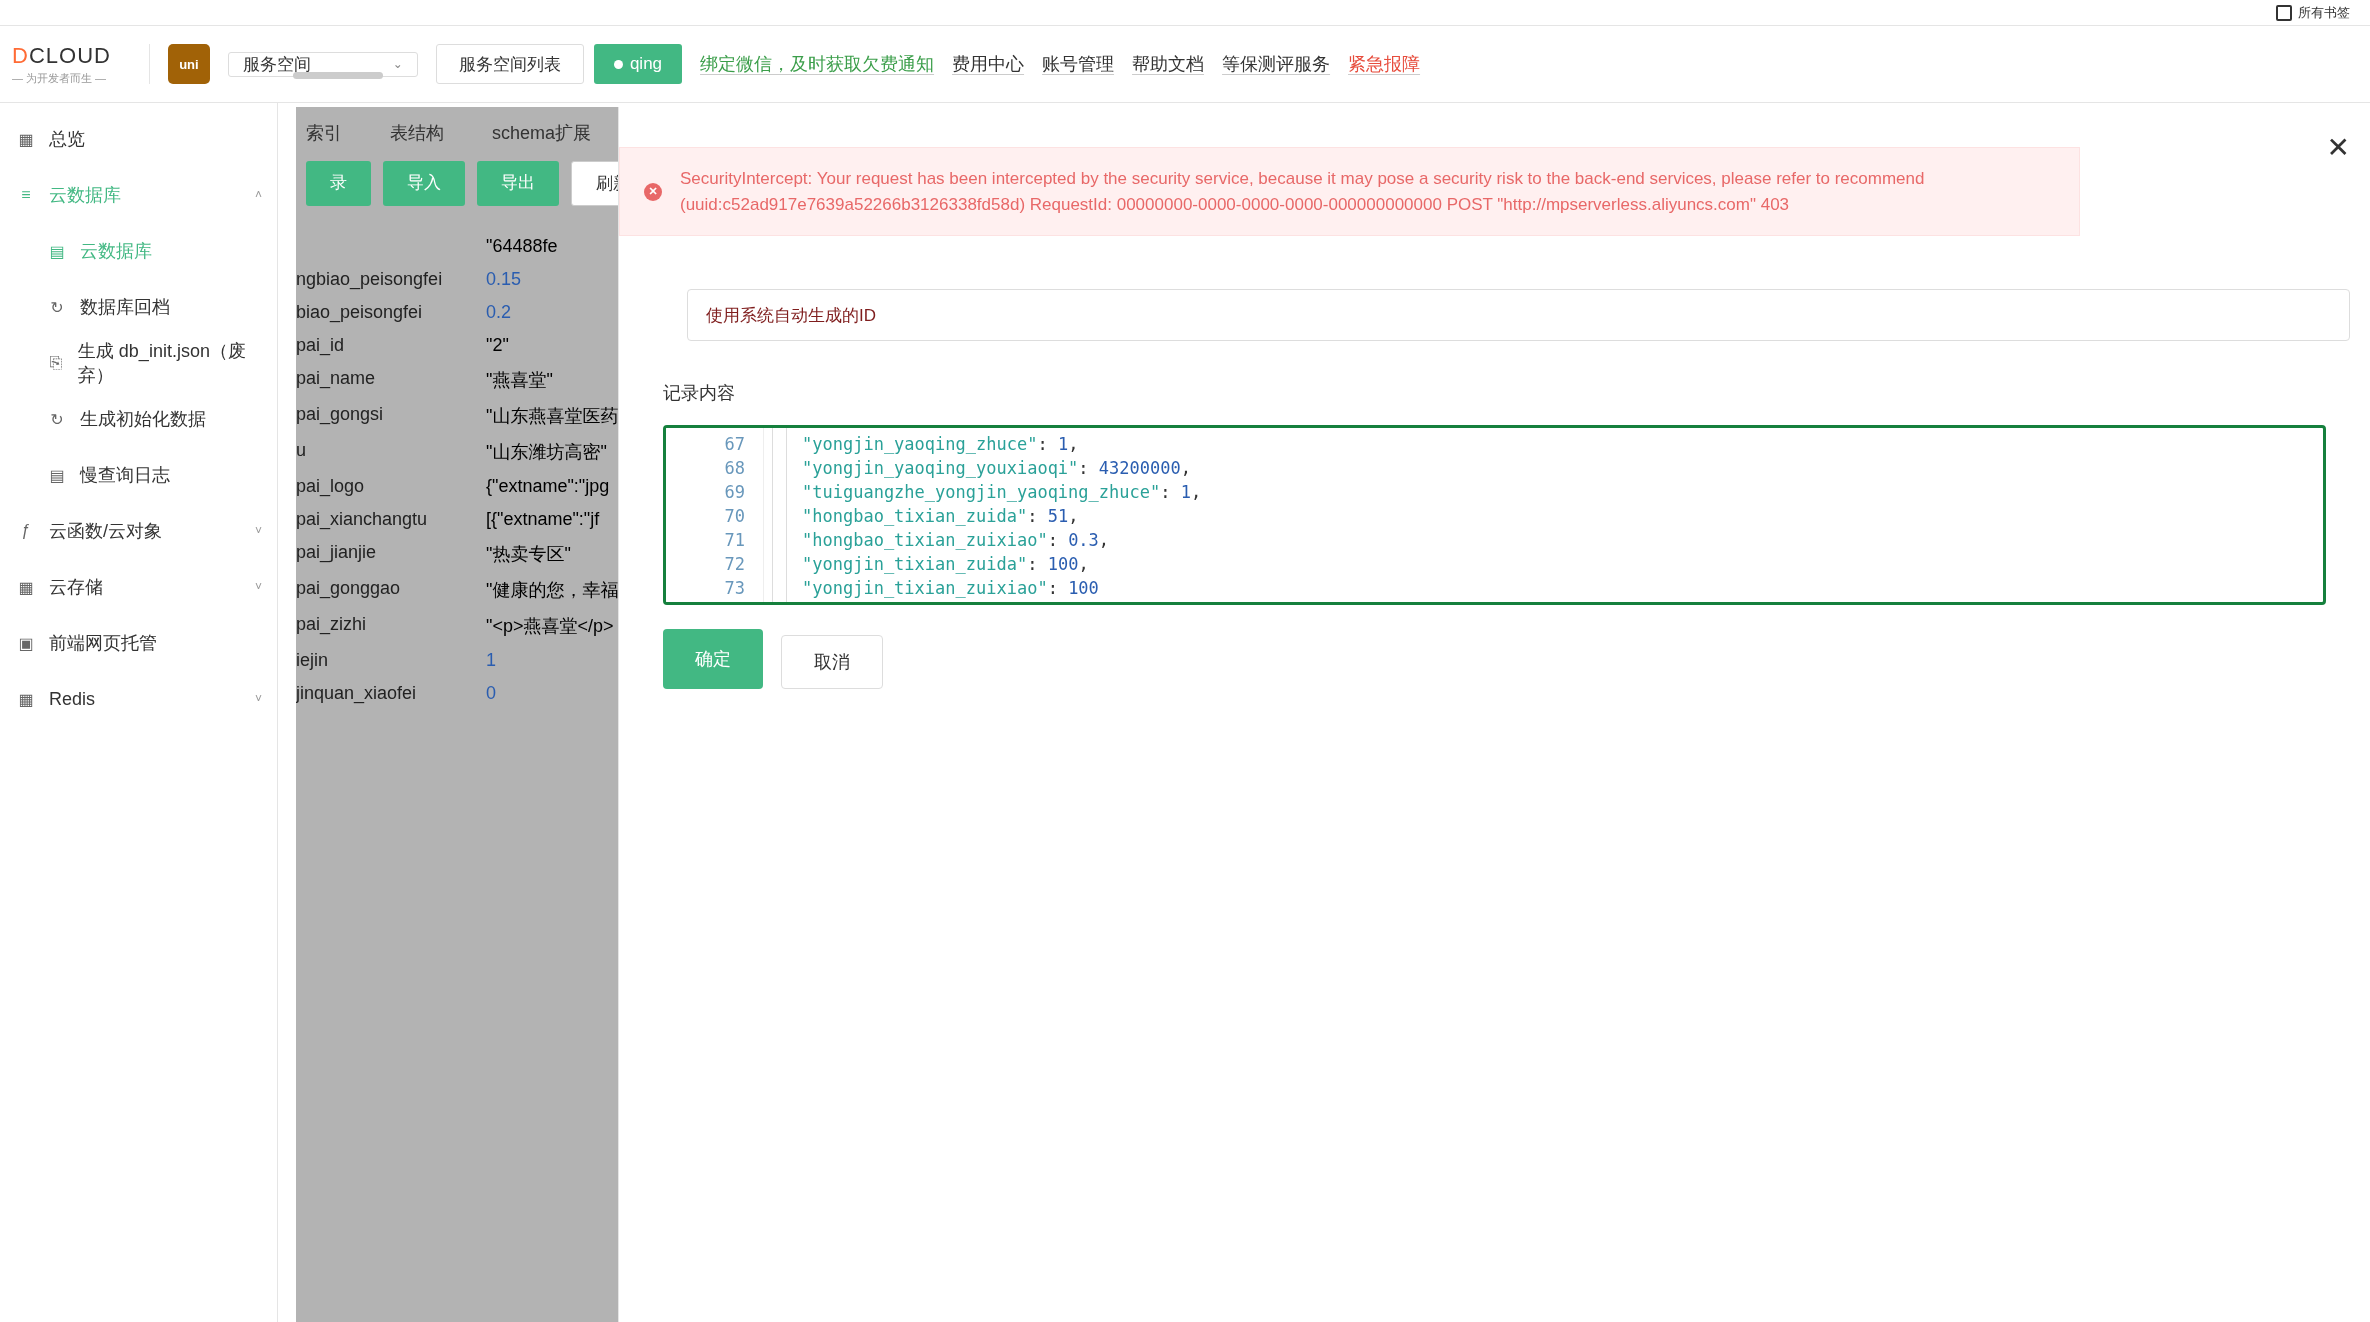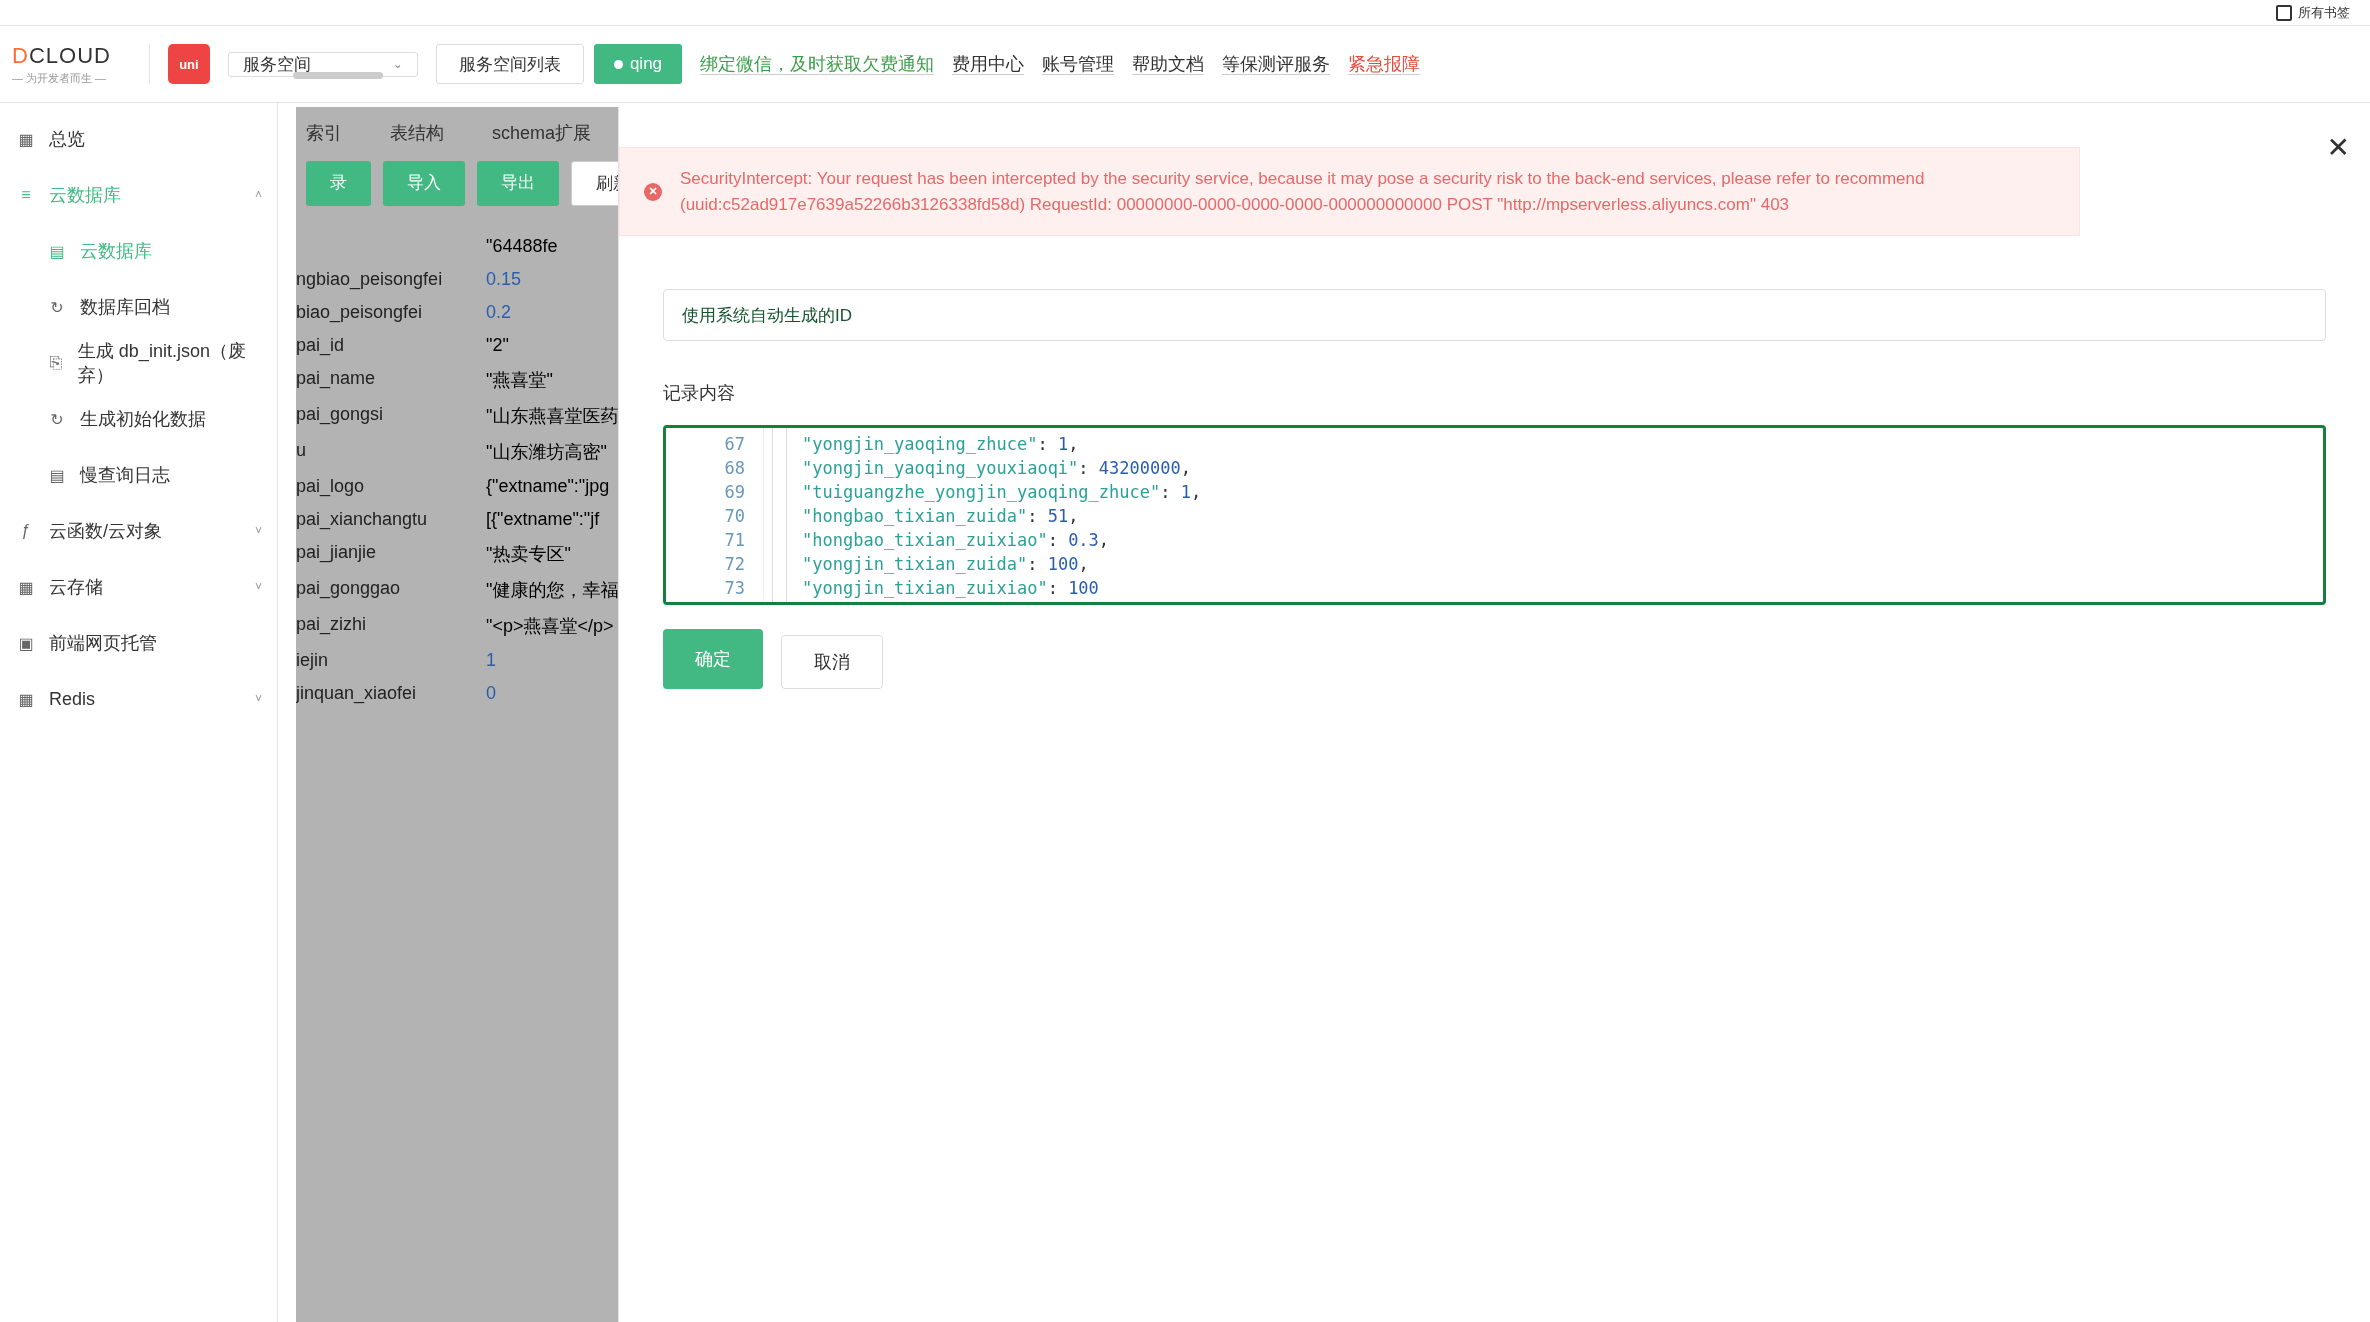--- a/index.html
+++ b/index.html
@@ -7,21 +7,21 @@
 
 .top-bar { height: 26px; border-bottom: 1px solid #e5e5e5; display: flex; justify-content: flex-end; align-items: center; padding: 0 20px; font-size: 13px; color: #333; }
 .bookmark-icon { width: 16px; height: 16px; border: 2px solid #333; border-radius: 2px; margin-right: 6px; display: inline-block; }
 
 .header { height: 77px; border-bottom: 1px solid #e5e5e5; display: flex; align-items: center; padding: 0 12px; }
 .logo { display: flex; flex-direction: column; align-items: flex-start; margin-right: 20px; }
 .logo-text { font-size: 22px; font-weight: 400; letter-spacing: 1px; color: #333; }
 .logo-text .accent { color: #ff6b35; }
 .logo-sub { font-size: 11px; color: #999; margin-top: 2px; }
 .divider-v { width: 1px; height: 40px; background: #e5e5e5; margin: 0 18px; }
-.uni-badge { width: 42px; height: 40px; background: #ef4444; border-radius: 5px; display: flex; align-items: center; justify-content: center; color: #fff; font-size: 13px; font-weight: bold; }
+.uni-badge { width: 42px; height: 40px; background: #a16207; border-radius: 5px; display: flex; align-items: center; justify-content: center; color: #fff; font-size: 13px; font-weight: bold; }
 .select-box { height: 25px; min-width: 190px; border: 1px solid #ddd; border-radius: 3px; display: flex; align-items: center; justify-content: space-between; padding: 0 14px; margin-left: 18px; font-size: 17px; cursor: pointer; }
 .chevron-down { font-size: 12px; color: #888; }
 .btn-outline { height: 40px; padding: 0 22px; border: 1px solid #ddd; border-radius: 3px; display: flex; align-items: center; margin-left: 18px; font-size: 17px; cursor: pointer; background: #fff; }
 .btn-green { height: 40px; padding: 0 20px; background: #42b883; color: #fff; border-radius: 3px; display: flex; align-items: center; margin-left: 10px; font-size: 17px; cursor: pointer; }
 .status-dot { width: 9px; height: 9px; background: #fff; border-radius: 50%; margin-right: 7px; }
 .nav-links { display: flex; gap: 18px; margin-left: 18px; font-size: 18px; flex: 1; overflow: hidden; }
 .nav-link { color: #333; text-decoration: underline; text-decoration-color: #ccc; text-underline-offset: 4px; white-space: nowrap; cursor: pointer; }
 .nav-link.green { color: #3b9e4a; }
 .nav-link.red { color: #e74c3c; }
 
@@ -48,21 +48,21 @@
 .data-val { color: #000; }
 .data-val.num { color: #2a5db0; }
 
 .modal-overlay { position: absolute; top: 4px; left: 340px; right: 0; bottom: 0; background: #fff; border-left: 1px solid #e5e5e5; z-index: 10; }
 .close-btn { position: absolute; top: 24px; right: 20px; font-size: 28px; cursor: pointer; color: #333; }
 .alert-box { position: absolute; top: 40px; left: 0; right: 290px; background: #fff0f0; border: 1px solid #fde2e2; padding: 18px 22px 18px 60px; color: #e86868; font-size: 17px; line-height: 1.5; z-index: 20; }
 .alert-icon { position: absolute; left: 24px; top: 50%; transform: translateY(-50%); width: 18px; height: 18px; background: #e86868; border-radius: 50%; display: flex; align-items: center; justify-content: center; color: #fff; font-size: 11px; font-weight: bold; }
 
 .modal-content { padding: 30px 44px; }
 .id-field { margin-top: 152px; }
-.input-box { width: 100%; height: 52px; border: 1px solid #ddd; border-radius: 4px; padding: 0 18px; font-size: 17px; color: #14532d; display: flex; align-items: center; }
+.input-box { width: 100%; height: 52px; border: 1px solid #ddd; border-radius: 4px; padding: 0 18px; font-size: 17px; color: #7f1d1d; display: flex; align-items: center; margin-left: 24px; }
 .section-label { font-size: 18px; margin-top: 40px; margin-bottom: 20px; color: #333; }
 .editor-controls { display: flex; gap: 14px; margin-bottom: 6px; }
 .code-editor { border: 3px solid #15803d; border-radius: 4px; height: 180px; display: flex; font-family: "SF Mono", Consolas, monospace; font-size: 17px; overflow: hidden; }
 .gutter { width: 98px; background: #fff; text-align: right; padding: 4px 18px 4px 4px; color: #6897bb; border-right: 1px solid #eee; }
 .gutter-line { height: 24px; line-height: 24px; }
 .code-body { flex: 1; padding: 4px 8px; position: relative; }
 .code-line { height: 24px; line-height: 24px; white-space: pre; padding-left: 30px; }
 .tok-key { color: #2aa198; }
 .tok-num { color: #2a5db0; }
 .tok-punc { color: #333; }

